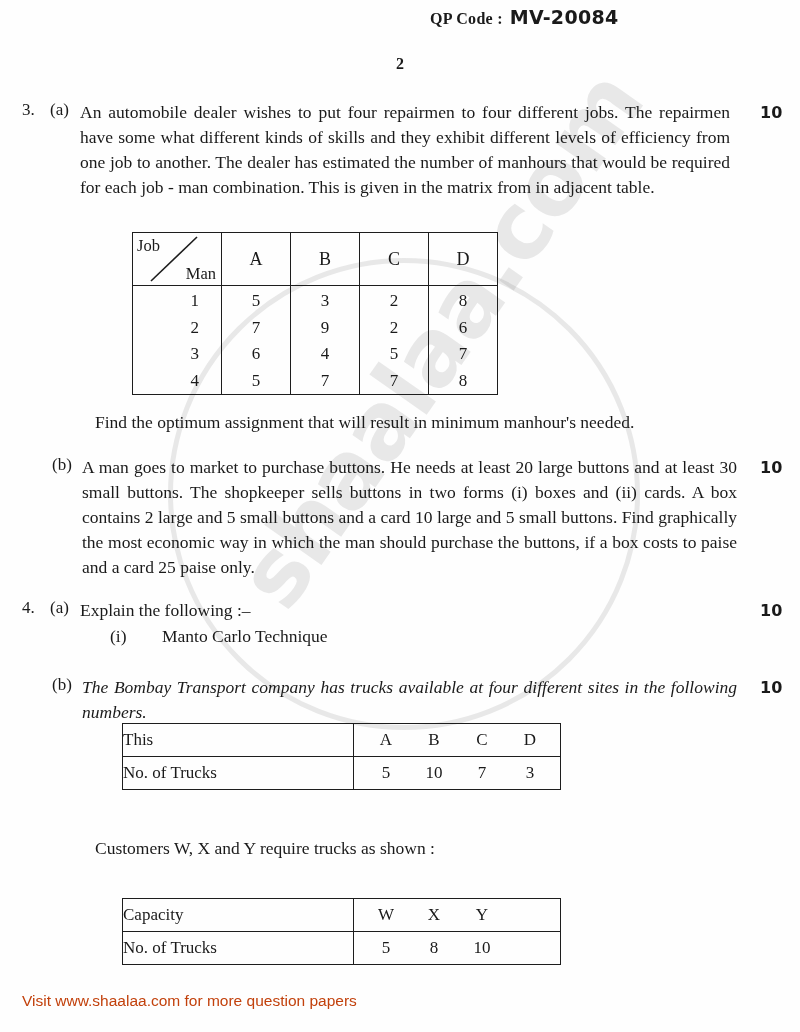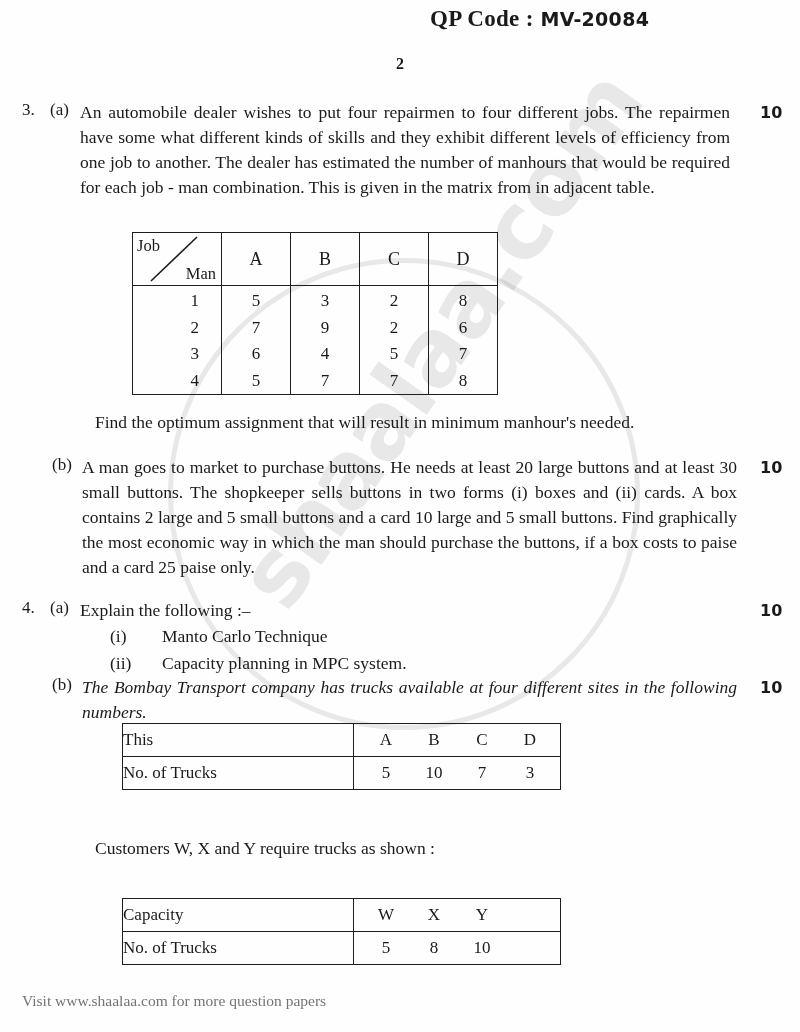--- a/index.html
+++ b/index.html
@@ -62,21 +62,21 @@
     top: 6px;
     font-family: "DejaVu Sans", sans-serif;
     font-size: 19px;
     font-weight: 700;
     letter-spacing: 0.3px;
     white-space: nowrap;
   }
   .qp-code .lbl {
     font-family: "Liberation Serif", serif;
     font-weight: 700;
-    font-size: 23px;
+    font-size: 16px;
   }
 
   .page-number {
     position: absolute;
     left: 0;
     top: 55px;
     width: 800px;
     text-align: center;
     font-size: 16px;
     font-weight: 700;
@@ -209,23 +209,23 @@
     text-align: center;
     font-size: 17px;
   }
   .vals-inner.hdr span { font-size: 17px; }
 
   
   .footer {
     position: absolute;
     left: 22px;
     top: 992px;
-    font-family: Liberation Serif, serif;
+    font-family: Liberation Sans, sans-serif;
     font-size: 15.5px;
-    color: #737373;
+    color: #c2410c;
   }
 </style>
 </head>
 <body>
 
 <div class="page">
 
   <div class="watermark">
     <div class="wm-circle"></div>
     <div class="wm-text">shaalaa.com</div>
@@ -322,24 +322,20 @@
       <span class="qpart">(a)</span>
       <span class="qbody" style="width:650px;">Explain the following :–</span>
     </div>
     <div class="marks" style="left:760px; top:601px;">10</div>
 
     <div class="sublist" style="left:110px; top:623px;">
       <div class="si">
         <span class="rn">(i)</span>
         <span>Manto Carlo Technique</span>
       </div>
-      <div class="si">
-        <span class="rn">(ii)</span>
-        <span>Capacity planning in MPC system.</span>
-      </div>
     </div>
 
     <div class="qrow" style="left:52px; top:675px; width:700px;">
       <span class="qpart">(b)</span>
       <span class="qbody" style="width:655px;font-style:italic;">The Bombay Transport company has trucks available at four different sites in the following numbers.</span>
     </div>
     <div class="marks" style="left:760px; top:678px;">10</div>
 
     <table class="grid" id="tbl-sites">
       <tbody>

